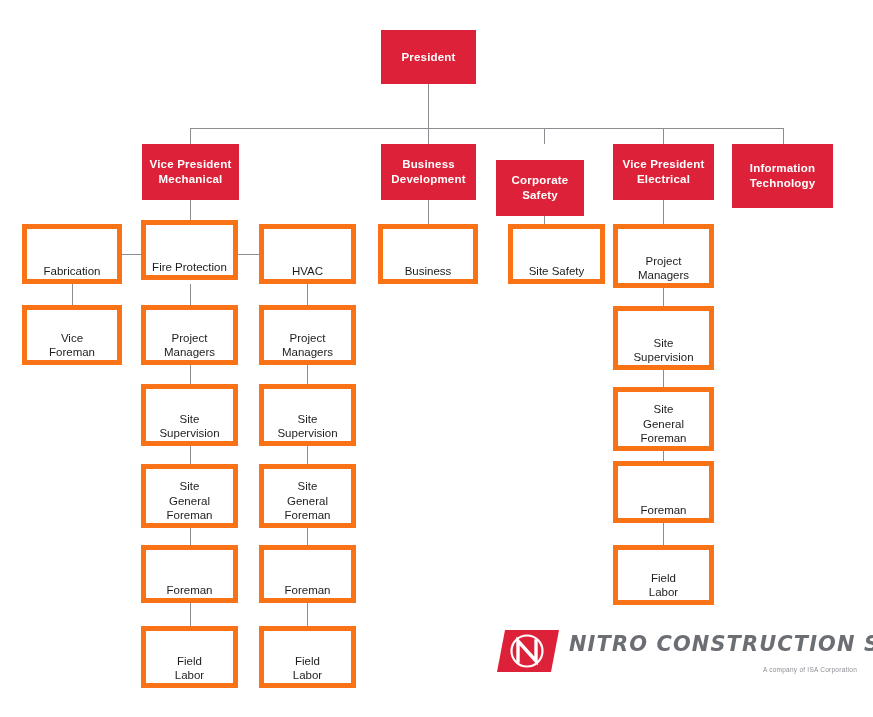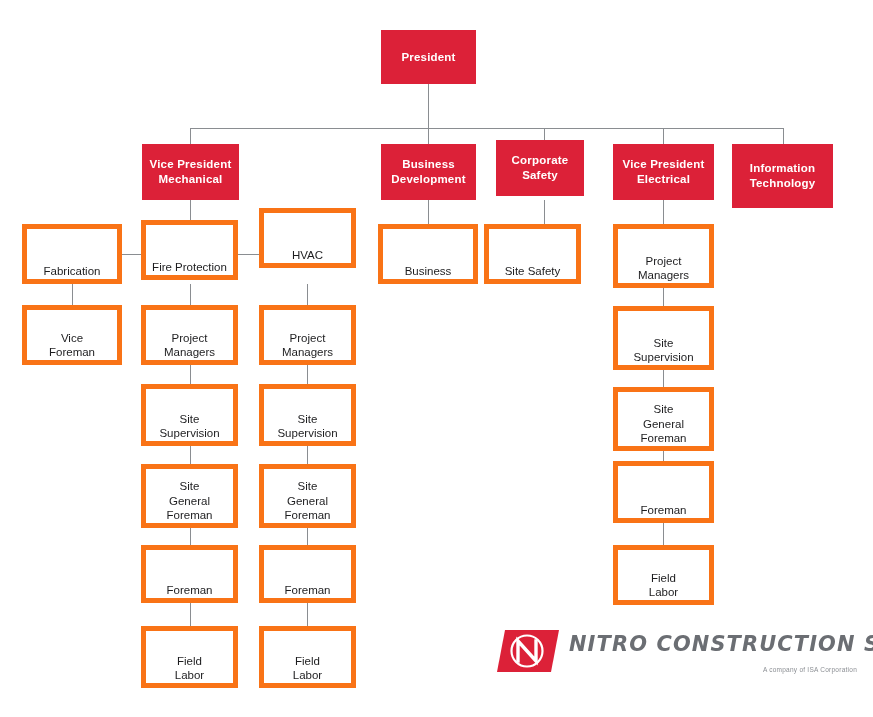--- a/index.html
+++ b/index.html
@@ -141,45 +141,45 @@
         <span class="node-label">President</span>
       </div>
       <div class="node exec" style="left: 142px; top: 144px; width: 97px; height: 56px;">
         <span class="node-label">Vice President
 Mechanical</span>
       </div>
       <div class="node exec" style="left: 381px; top: 144px; width: 95px; height: 56px;">
         <span class="node-label">Business
 Development</span>
       </div>
-      <div class="node exec" style="left: 496px; top: 140px; width: 88px; height: 56px;">
+      <div class="node exec" style="left: 496px; top: 160px; width: 88px; height: 56px;">
         <span class="node-label">Corporate
 Safety</span>
       </div>
       <div class="node exec" style="left: 613px; top: 144px; width: 101px; height: 56px;">
         <span class="node-label">Vice President
 Electrical</span>
       </div>
       <div class="node exec" style="left: 732px; top: 144px; width: 101px; height: 64px;">
         <span class="node-label">Information
 Technology</span>
       </div>
       <div class="node unit" style="left: 22px; top: 224px; width: 100px; height: 60px;">
         <span class="node-label">Fabrication</span>
       </div>
       <div class="node unit" style="left: 141px; top: 220px; width: 97px; height: 60px;">
         <span class="node-label">Fire Protection</span>
       </div>
-      <div class="node unit" style="left: 259px; top: 208px; width: 97px; height: 60px;">
+      <div class="node unit" style="left: 259px; top: 224px; width: 97px; height: 60px;">
         <span class="node-label">HVAC</span>
       </div>
       <div class="node unit" style="left: 378px; top: 224px; width: 100px; height: 60px;">
         <span class="node-label">Business</span>
       </div>
-      <div class="node unit" style="left: 484px; top: 224px; width: 97px; height: 60px;">
+      <div class="node unit" style="left: 508px; top: 224px; width: 97px; height: 60px;">
         <span class="node-label">Site Safety</span>
       </div>
       <div class="node unit" style="left: 613px; top: 224px; width: 101px; height: 64px;">
         <span class="node-label">Project
 Managers</span>
       </div>
       <div class="node unit" style="left: 22px; top: 305px; width: 100px; height: 60px;">
         <span class="node-label">Vice
 Foreman</span>
       </div>

